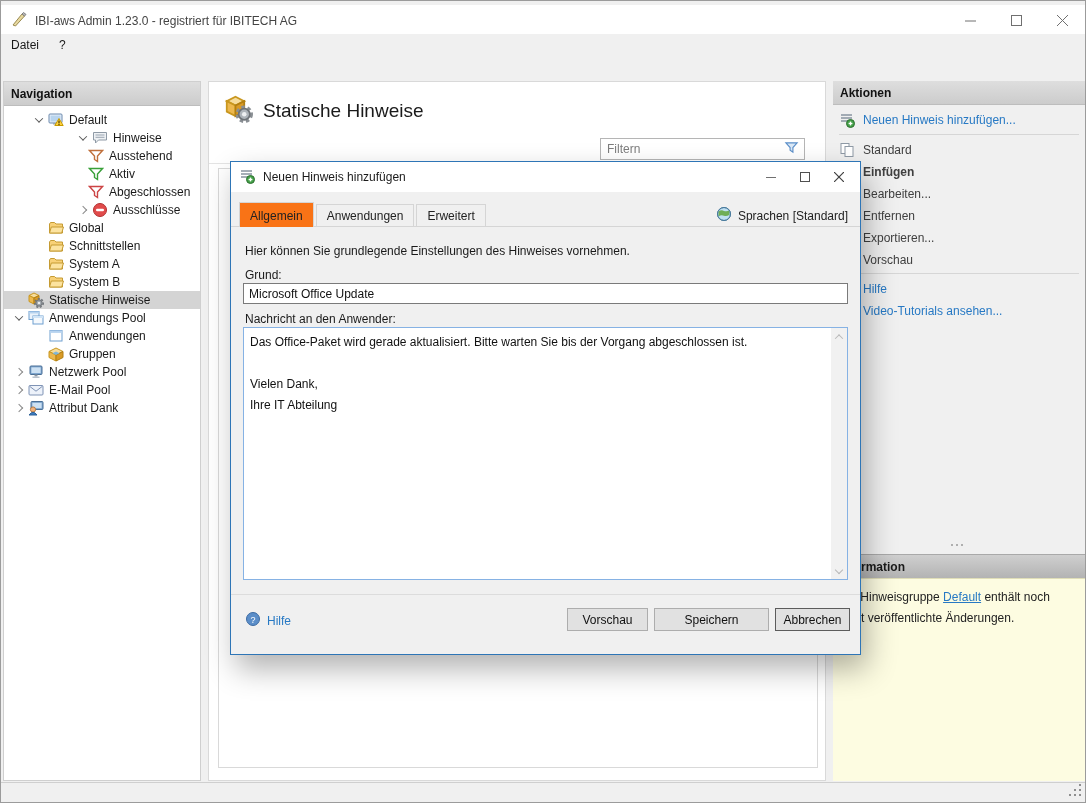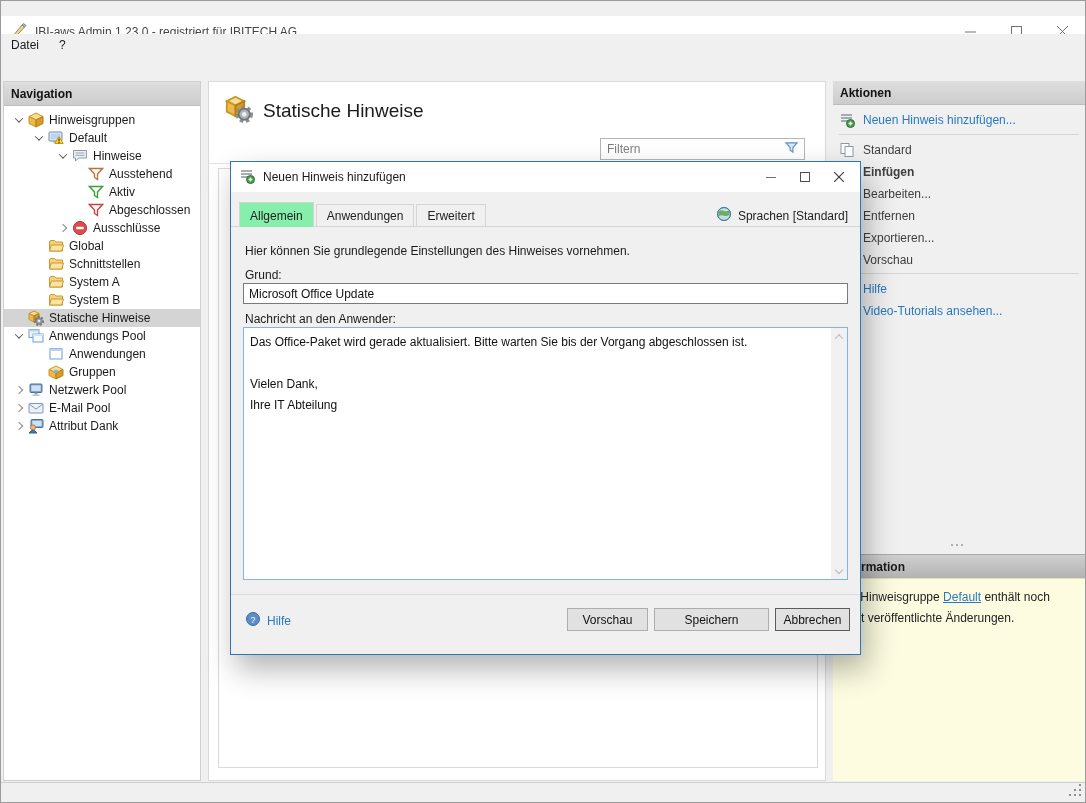--- a/index.html
+++ b/index.html
@@ -1,39 +1,39 @@
 <!DOCTYPE html>
 <html><head>
 <meta charset="utf-8">
 <style>
   * { margin:0; padding:0; box-sizing:border-box; }
   html,body { background:#cfcfcf; }
   body { font-family:"Liberation Sans", sans-serif; font-size:12px; color:#1a1a1a; }
   #win { position:relative; width:1086px; height:803px; background:#f0f0f0; border:1px solid #9b9b9b; overflow:hidden; }
 
   
-  .titlebar { position:absolute; left:0; top:15px; width:100%; height:32px; background:#fff; border-bottom:1px solid #e6e6e6; display:flex; align-items:center; }
+  .titlebar { position:absolute; left:0; top:4px; width:100%; height:32px; background:#fff; border-bottom:1px solid #e6e6e6; display:flex; align-items:center; }
   .titlebar .appico { margin:0 8px 0 10px; }
   .titlebar .ttl { color:#444; }
   .wctrls { position:absolute; right:0; top:0; height:31px; display:flex; }
   .wbtn { width:46px; height:31px; display:flex; align-items:center; justify-content:center; }
   .menubar { position:absolute; left:0; top:33px; width:100%; height:22px; background:#f0f0f0; display:flex; align-items:center; }
   .menuitem { padding:2px 10px; }
   .toolbar { position:absolute; left:0; top:55px; width:100%; height:25px; background:#f0f0f0; display:flex; align-items:center;margin-top:24px; }
   .tbtn { display:flex; align-items:center; gap:5px; margin-left:8px; }
   .tbtn .lbl-b { font-weight:bold; }
   .tbtn .lbl-d { color:#9a9a9a; }
 
   
   .phead { height:24px; background:linear-gradient(#dedede,#cccccc); border-bottom:1px solid #bdbdbd; font-weight:bold; line-height:24px; padding-left:7px; color:#111; }
   .navpanel { position:absolute; left:2px; top:80px; width:198px; height:700px; background:#fff; border:1px solid #cfcfcf; }
   .tree { padding-top:5px; }
   .trow { height:18px; line-height:18px; display:flex; align-items:center; white-space:nowrap; }
   .trow.sel { background:#d4d4d4; }
-  .lvl0 { padding-left:8px; } .lvl1 { padding-left:28px; } .lvl2 { padding-left:52px; } .lvl3 { padding-left:68px; }
+  .lvl0 { padding-left:8px; } .lvl1 { padding-left:28px; } .lvl2 { padding-left:72px; } .lvl3 { padding-left:68px; }
   .chev { width:14px; height:14px; display:inline-flex; align-items:center; justify-content:center; flex:0 0 14px; }
   .chev i { display:block; width:6px; height:6px; border-right:1.6px solid #5a5a5a; border-bottom:1.6px solid #5a5a5a; }
   .chev.exp i { transform:rotate(45deg) translate(-1px,-1px); }
   .chev.col i { transform:rotate(-45deg); border-color:#8a8a8a; }
   .ticon { width:16px; height:16px; margin:0 5px 0 2px; flex:0 0 16px; }
   .ticon svg { display:block; }
 
   .mainpanel { position:absolute; left:207px; top:80px; width:618px; height:700px; background:#fff; border:1px solid #d9d9d9; }
   .main-title { display:flex; align-items:center; gap:10px; padding:13px 0 10px 16px; }
   .main-title .big { font-size:19px; color:#1a1a1a; }
@@ -60,21 +60,21 @@
   .resizegrip { position:absolute; right:3px; bottom:3px; }
 
   
   .dialog { position:absolute; left:229px; top:160px; width:631px; height:494px; background:#f0f0f0; border:1px solid #2e75b6; box-shadow:6px 14px 28px rgba(0,0,0,.30); z-index:50; }
   .dtitle { height:30px; background:#fff; display:flex; align-items:center; }
   .dtitle .aico { margin:0 8px 0 8px; }
   .dctrls { position:absolute; right:4px; top:0; height:30px; display:flex; }
   .dbtn { width:34px; height:30px; display:flex; align-items:center; justify-content:center; }
   .dtabs { position:absolute; left:8px; top:40px; height:24px; display:flex; align-items:flex-end; }
   .dtab { padding:4px 10px 4px 10px; border:1px solid #d5d5d5; border-bottom:none; background:#f0f0f0; color:#222; margin-right:2px; position:relative; top:1px; }
-  .dtab.active { background:#86efac; padding-top:6px; z-index:2; }
+  .dtab.active { background:#f97316; padding-top:6px; z-index:2; }
   .tabline { position:absolute; left:0; top:64px; width:100%; border-top:1px solid #d5d5d5; }
   .langs { position:absolute; right:12px; top:44px; display:flex; align-items:center; gap:6px; color:#222; }
   .ddesc { position:absolute; left:14px; top:82px; }
   .dlabel1 { position:absolute; left:14px; top:106px; }
   .dinput { position:absolute; left:12px; top:121px; width:605px; height:21px; border:1px solid #7a7a7a; background:#fff; font:12px "Liberation Sans",sans-serif; padding-left:5px; color:#111; }
   .dlabel2 { position:absolute; left:14px; top:150px; }
   .dmsg { position:absolute; left:12px; top:165px; width:605px; height:253px; border:1px solid #86b2e4; background:#fff; }
   .dmsg .txt { position:absolute; left:0; top:0; right:17px; bottom:0; padding:4px 6px; white-space:pre-wrap; line-height:21px; color:#111; overflow:hidden; }
   .vscroll { position:absolute; right:0; top:0; width:16px; height:100%; background:#f1f1f1; }
   .vchev { position:absolute; left:0; width:16px; height:16px; display:flex; align-items:center; justify-content:center; }
@@ -138,33 +138,20 @@
             <path d="M9 1 v3.5 H1 v6 h8 V14 l7-6.5 z" fill="#d9d9d9" stroke="#a8a8a8"></path>
           </svg></span>
       <span class="lbl-d">Vor</span>
     </span>
   </div>
 
   <div class="navpanel">
     <div class="phead">Navigation</div>
     <div class="tree">
 
-      <div class="trow lvl0">
-        <span class="chev exp">
-            <i></i>
-          </span>
-        <span class="ticon">
-            <svg width="16" height="16" viewBox="0 0 16 16">
-              <polygon points="8,1 15,4.5 8,8 1,4.5" fill="#f6dc9c" stroke="#c9971f"></polygon>
-              <polygon points="1,4.5 8,8 8,15 1,11.5" fill="#edb84e" stroke="#c9971f"></polygon>
-              <polygon points="15,4.5 8,8 8,15 15,11.5" fill="#d99a26" stroke="#b27f12"></polygon>
-            </svg>
-          </span>
-        <span>Hinweisgruppen</span>
-      </div>
 
       <div class="trow lvl1">
         <span class="chev exp">
             <i></i>
           </span>
         <span class="ticon">
             <svg width="16" height="16" viewBox="0 0 16 16">
               <rect x="1" y="2" width="13" height="9" rx="1" fill="#e8f0fa" stroke="#6a89ad"></rect>
               <rect x="2.5" y="3.5" width="10" height="6" fill="#b8d4ee"></rect>
               <rect x="5" y="11" width="5" height="1.5" fill="#9aa7b5"></rect>

